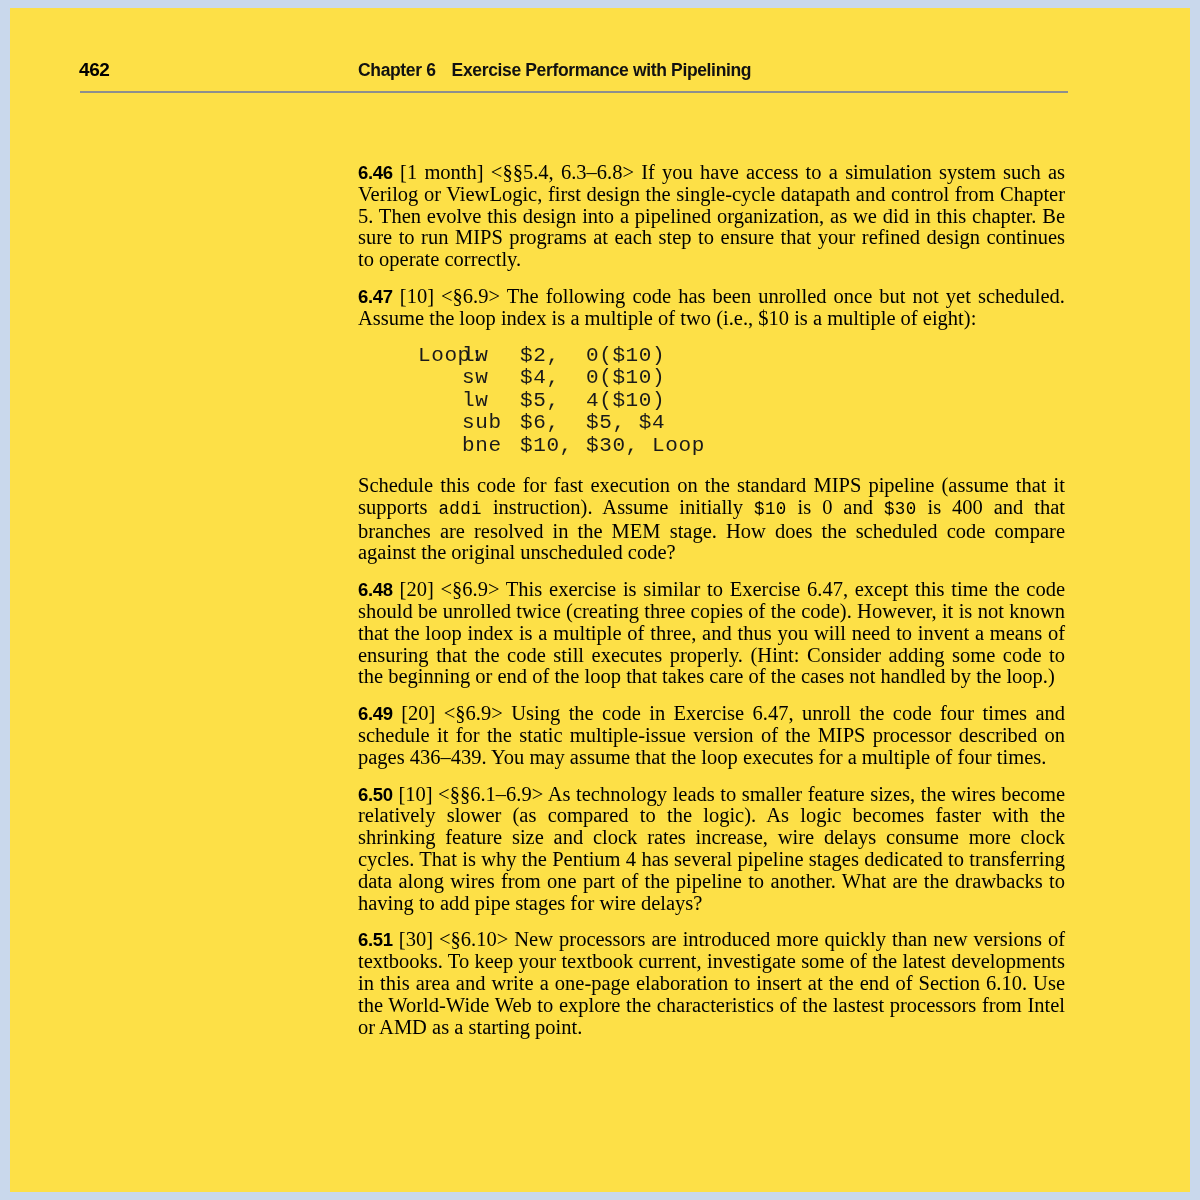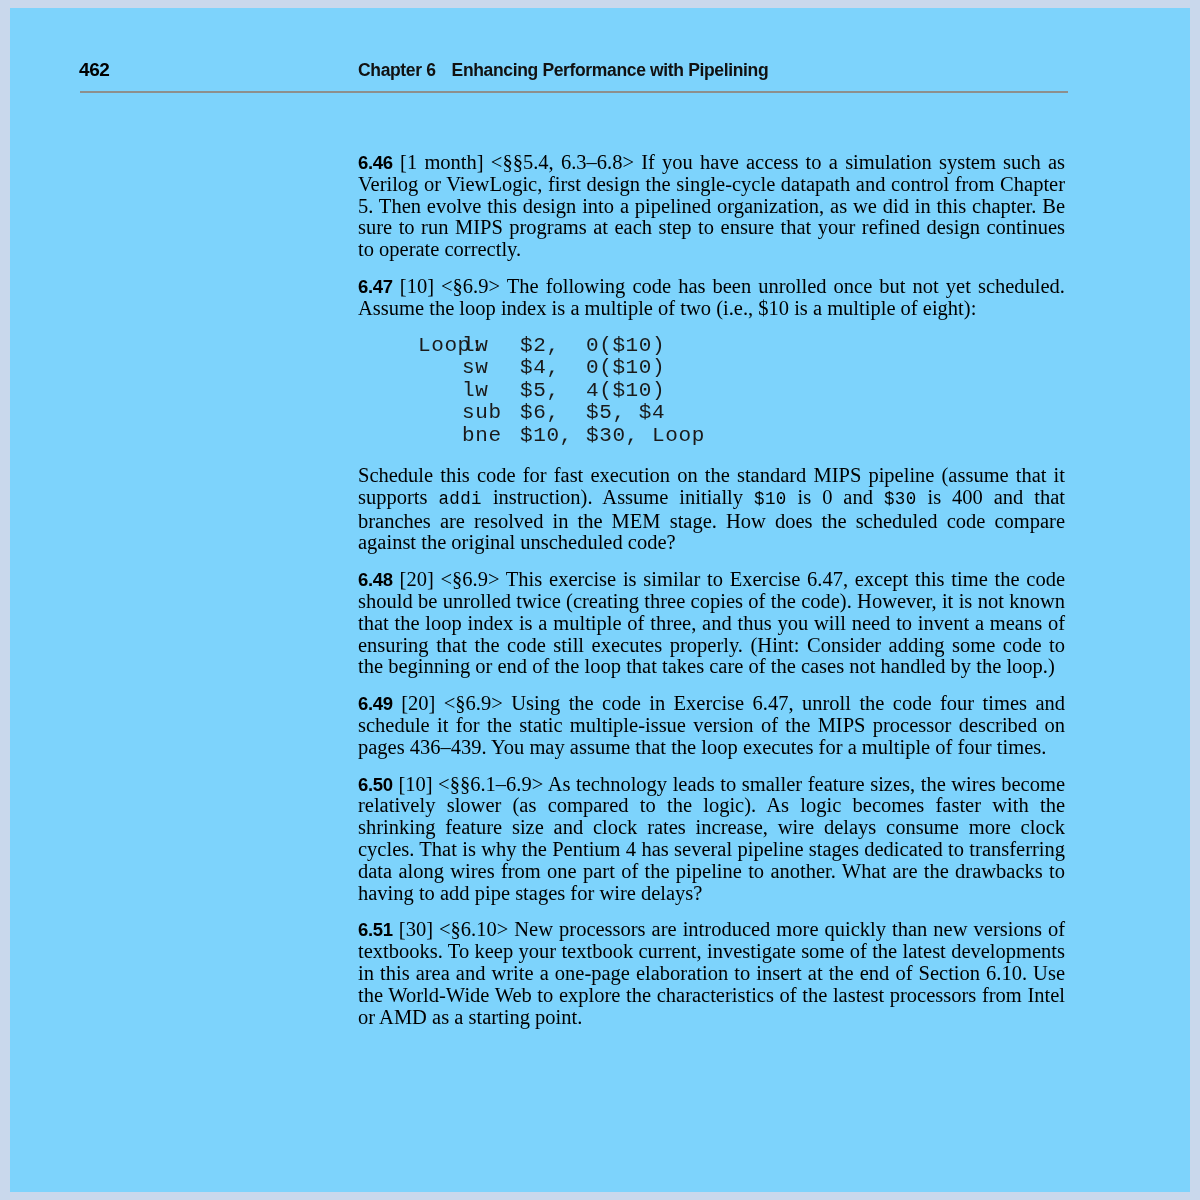--- a/index.html
+++ b/index.html
@@ -66,21 +66,21 @@
     top: 33px;
     width: 988px;
     height: 2px;
     background: #8d8f8d;
   }
 
   
   .text-column {
     position: absolute;
     left: 348px;
-    top: 144px;
+    top: 154px;
     width: 707px;
   }
 
   p.exercise {
     margin: 0 0 15px 0;
     font-size: 20.5px;
     line-height: 21.8px;
     text-align: justify;
     text-justify: inter-word;
     color: #000;
@@ -131,26 +131,26 @@
     width: 58px;
     box-sizing: border-box;
   }
   .c-args {
     display: inline-block;
   }
 </style>
 </head>
 <body style="background: rgb(201, 216, 236);">
 
-<div class="page-sheet" style="background: #7dd3fc;">
+<div class="page-sheet" style="background: #fde047;">
 
   <div class="running-head">
     <div class="folio">462</div>
     <div class="head-title">
-      <span class="chap-num">Chapter 6</span><span>Enhancing Performance with Pipelining</span>
+      <span class="chap-num">Chapter 6</span><span>Exercise Performance with Pipelining</span>
     </div>
     <div class="head-rule" style="background: rgb(141, 143, 141);"></div>
   </div>
 
   <div class="text-column">
 
     <p class="exercise">
       <span class="ex-num">6.46</span>
       <span>[1 month] &lt;§§5.4, 6.3–6.8&gt;</span>
       <span>If you have access to a simulation system such as Verilog or ViewLogic, first design the single-cycle datapath and control from Chapter 5. Then evolve this design into a pipelined organization, as we did in this chapter. Be sure to run MIPS programs at each step to ensure that your refined design continues to operate correctly.</span>

